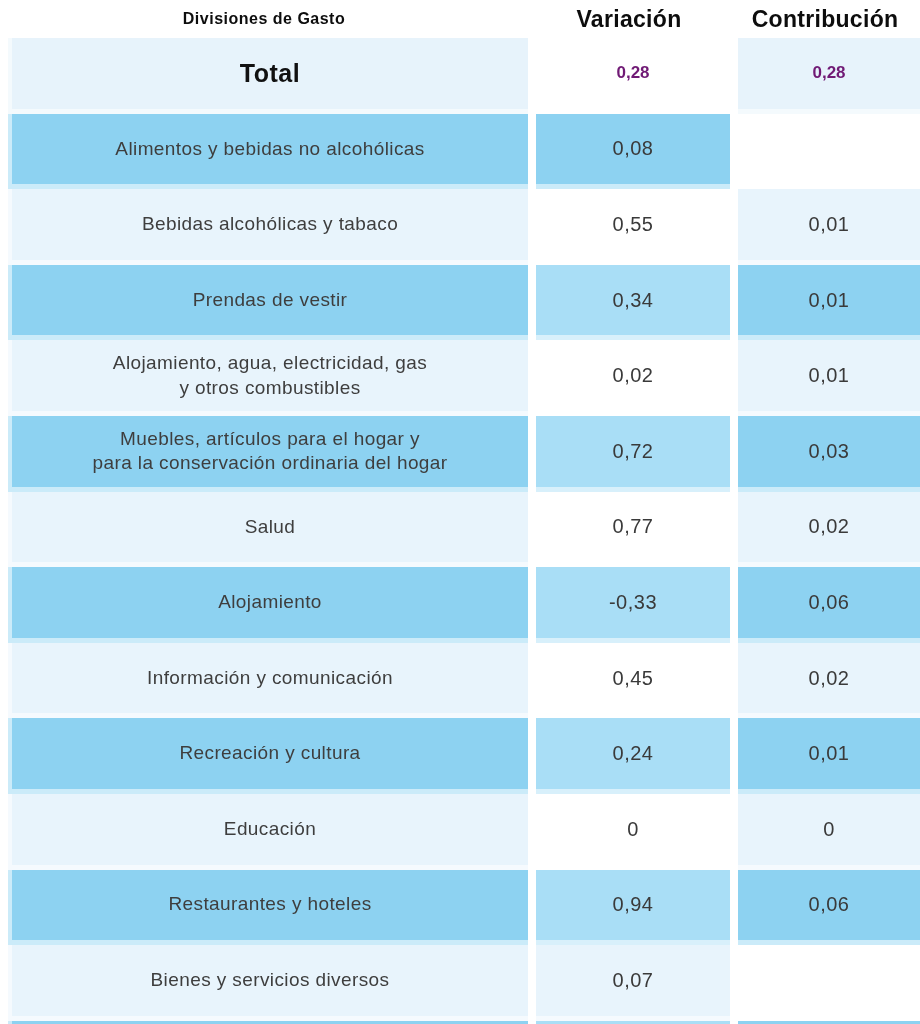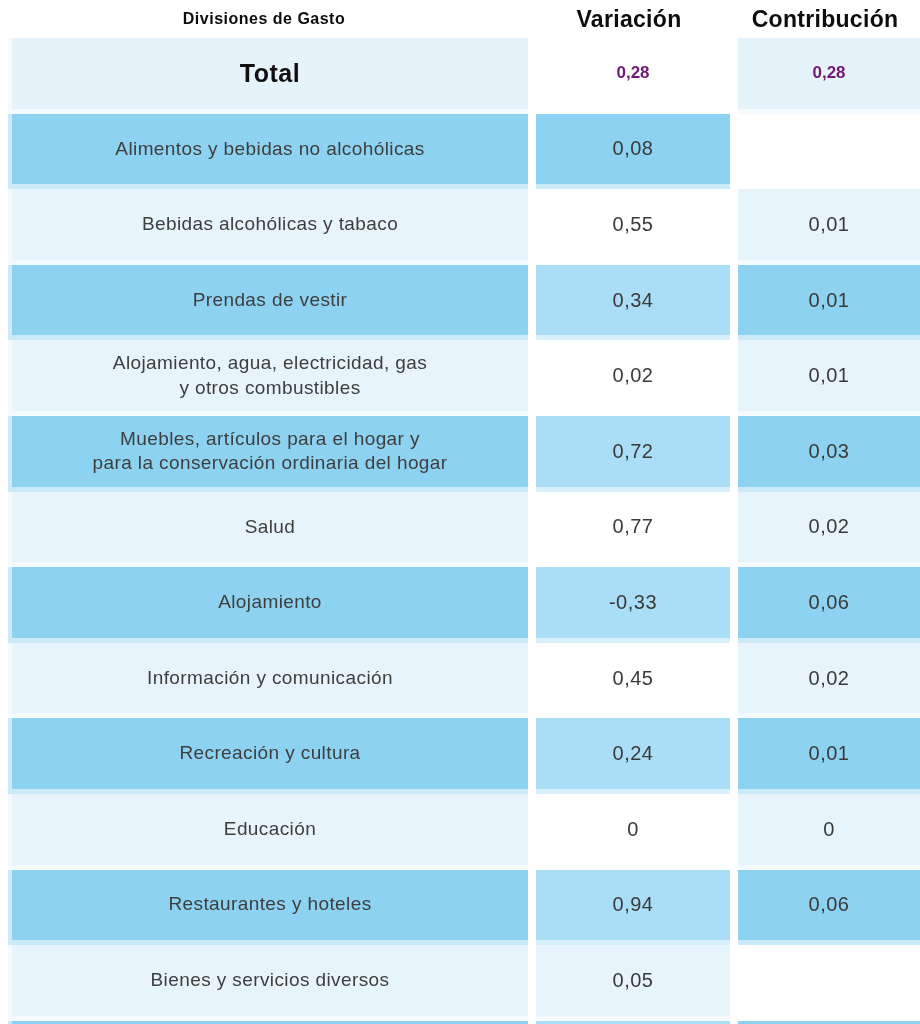--- a/index.html
+++ b/index.html
@@ -199,21 +199,21 @@
         </div>
       <div class="cell c3">
           <span class="row-val">0,06</span>
         </div>
     </div>
     <div class="grid-row trow data-row">
       <div class="cell c1">
           <span class="row-label">Bienes y servicios diversos</span>
         </div>
       <div class="cell c3">
-          <span class="row-val">0,05</span>
+          <span class="row-val">0,07</span>
         </div>
     </div>
 
     <div class="grid-row trow data-row peek">
       <div class="cell c1"></div>
       <div class="cell c2"></div>
       <div class="cell c3"></div>
     </div>
   </div>
 

